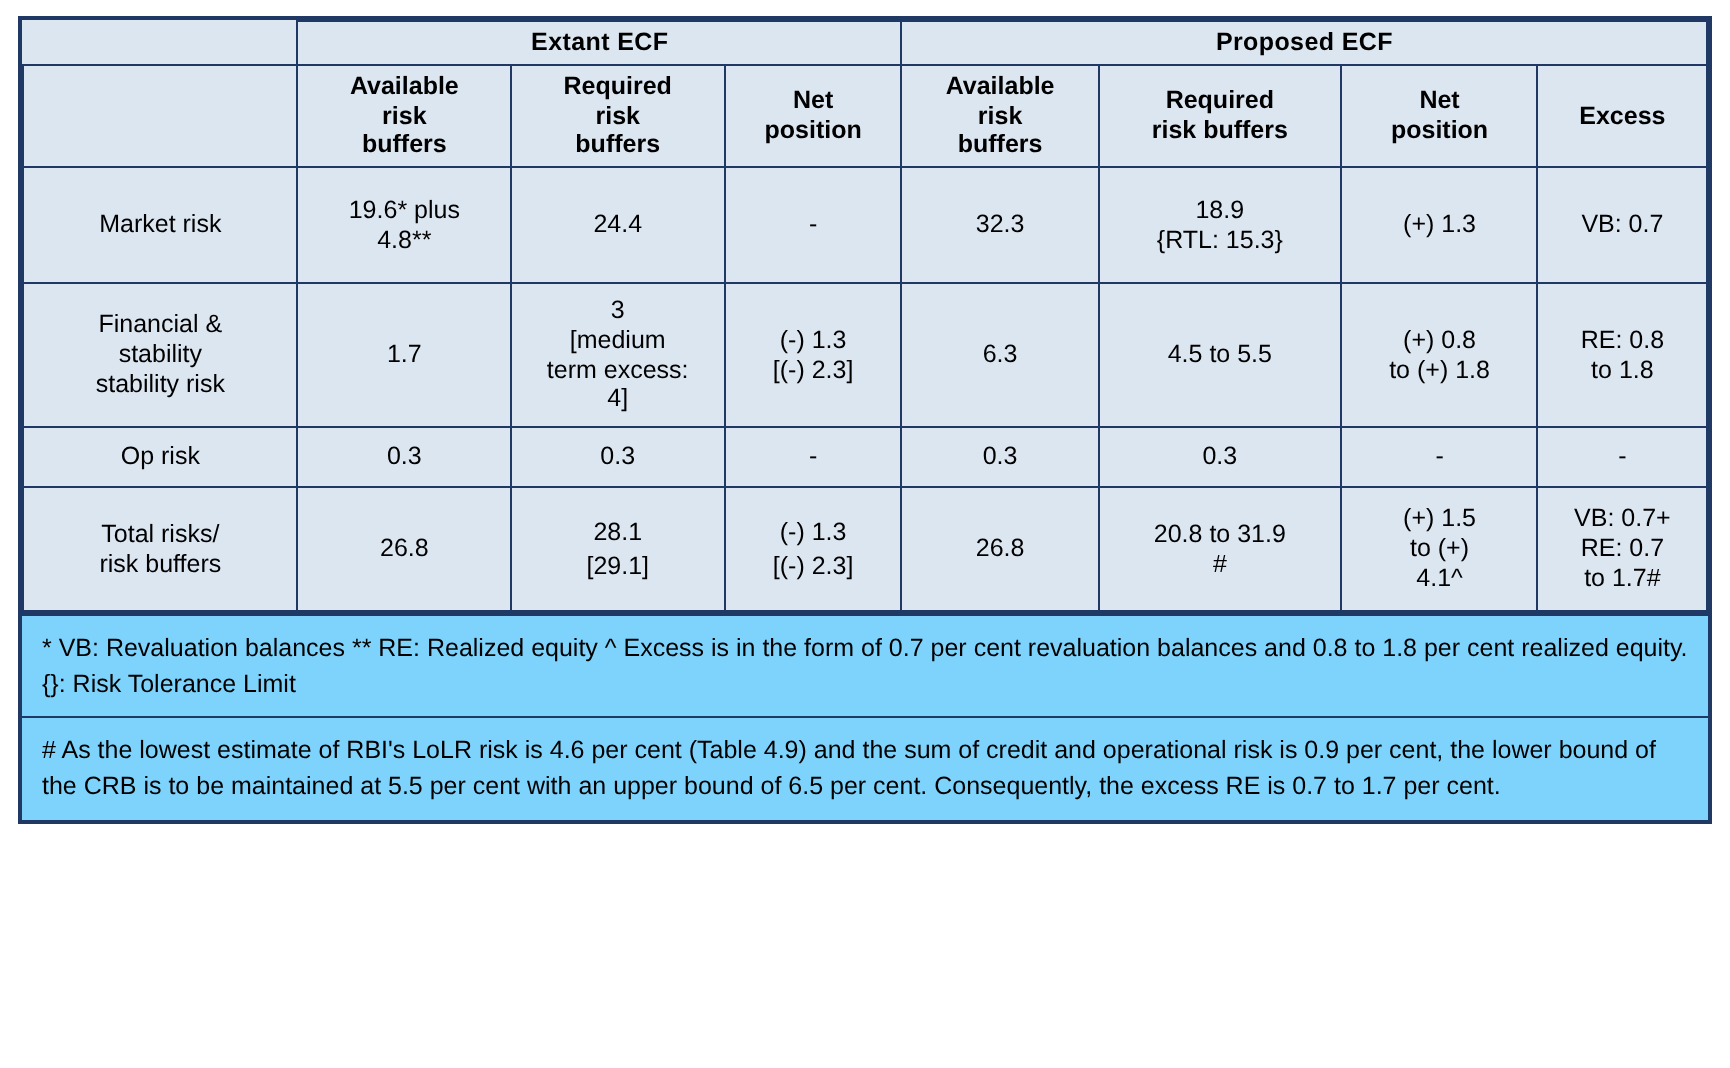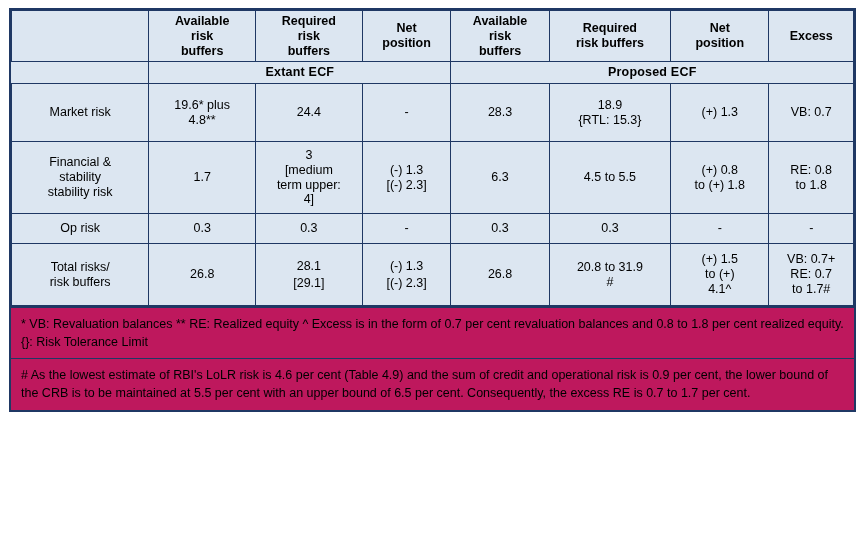--- a/index.html
+++ b/index.html
@@ -58,21 +58,21 @@
     font-size: 12.5px;
   }
   .noborder-tl {
     border-top: 1px solid #dce6f1 !important;
     border-left: 1px solid #dce6f1 !important;
     background: #dce6f1;
   }
   .notes {
     border: 2px solid #1f3864;
     border-top: none;
-    background: #be185d;
+    background: #7dd3fc;
     box-sizing: border-box;
     width: 847px;
     padding: 0;
   }
   .note-row {
     padding: 7px 10px 7px 10px;
     font-size: 12.5px;
     line-height: 1.45;
     color: #000;
     text-align: left;
@@ -104,20 +104,25 @@
           <col class="c1">
           <col class="c2">
           <col class="c3">
         <col class="c4">
           <col class="c5">
           <col class="c6">
           <col class="c7">
       </colgroup>
       <thead>
         <tr>
+          <th class="noborder-tl"></th>
+          <th class="grp-head" colspan="3">Extant ECF</th>
+          <th class="grp-head" colspan="4">Proposed ECF</th>
+        </tr>
+        <tr>
           <th class="col-head"></th>
           <th class="col-head">
             <span class="cellline">Available</span>
             <span class="cellline">risk</span>
             <span class="cellline">buffers</span>
           </th>
           <th class="col-head">
             <span class="cellline">Required</span>
             <span class="cellline">risk</span>
             <span class="cellline">buffers</span>
@@ -136,44 +141,39 @@
             <span class="cellline">risk buffers</span>
           </th>
           <th class="col-head">
             <span class="cellline">Net</span>
             <span class="cellline">position</span>
           </th>
           <th class="col-head">
             <span class="cellline">Excess</span>
           </th>
         </tr>
-        <tr>
-          <th class="noborder-tl"></th>
-          <th class="grp-head" colspan="3">Extant ECF</th>
-          <th class="grp-head" colspan="4">Proposed ECF</th>
-        </tr>
       </thead>
       <tbody>
 
         <tr style="height:58px">
           <td class="rowlabel">
             <span class="cellline">Market risk</span>
           </td>
           <td>
             <span class="cellline">19.6* plus</span>
             <span class="cellline">4.8**</span>
           </td>
           <td>
             <span class="cellline">24.4</span>
           </td>
           <td>
             <span class="cellline">-</span>
           </td>
           <td>
-            <span class="cellline">28.3</span>
+            <span class="cellline">32.3</span>
           </td>
           <td>
             <span class="cellline">18.9</span>
             <span class="cellline">{RTL: 15.3}</span>
           </td>
           <td>
             <span class="cellline">(+) 1.3</span>
           </td>
           <td>
             <span class="cellline">VB: 0.7</span>
@@ -185,21 +185,21 @@
             <span class="cellline">Financial &amp;</span>
             <span class="cellline">stability</span>
             <span class="cellline">stability risk</span>
           </td>
           <td>
             <span class="cellline">1.7</span>
           </td>
           <td>
             <span class="cellline">3</span>
             <span class="cellline">[medium</span>
-            <span class="cellline">term upper:</span>
+            <span class="cellline">term excess:</span>
             <span class="cellline">4]</span>
           </td>
           <td>
             <span class="cellline">(-) 1.3</span>
             <span class="cellline">[(-) 2.3]</span>
           </td>
           <td>
             <span class="cellline">6.3</span>
           </td>
           <td>

